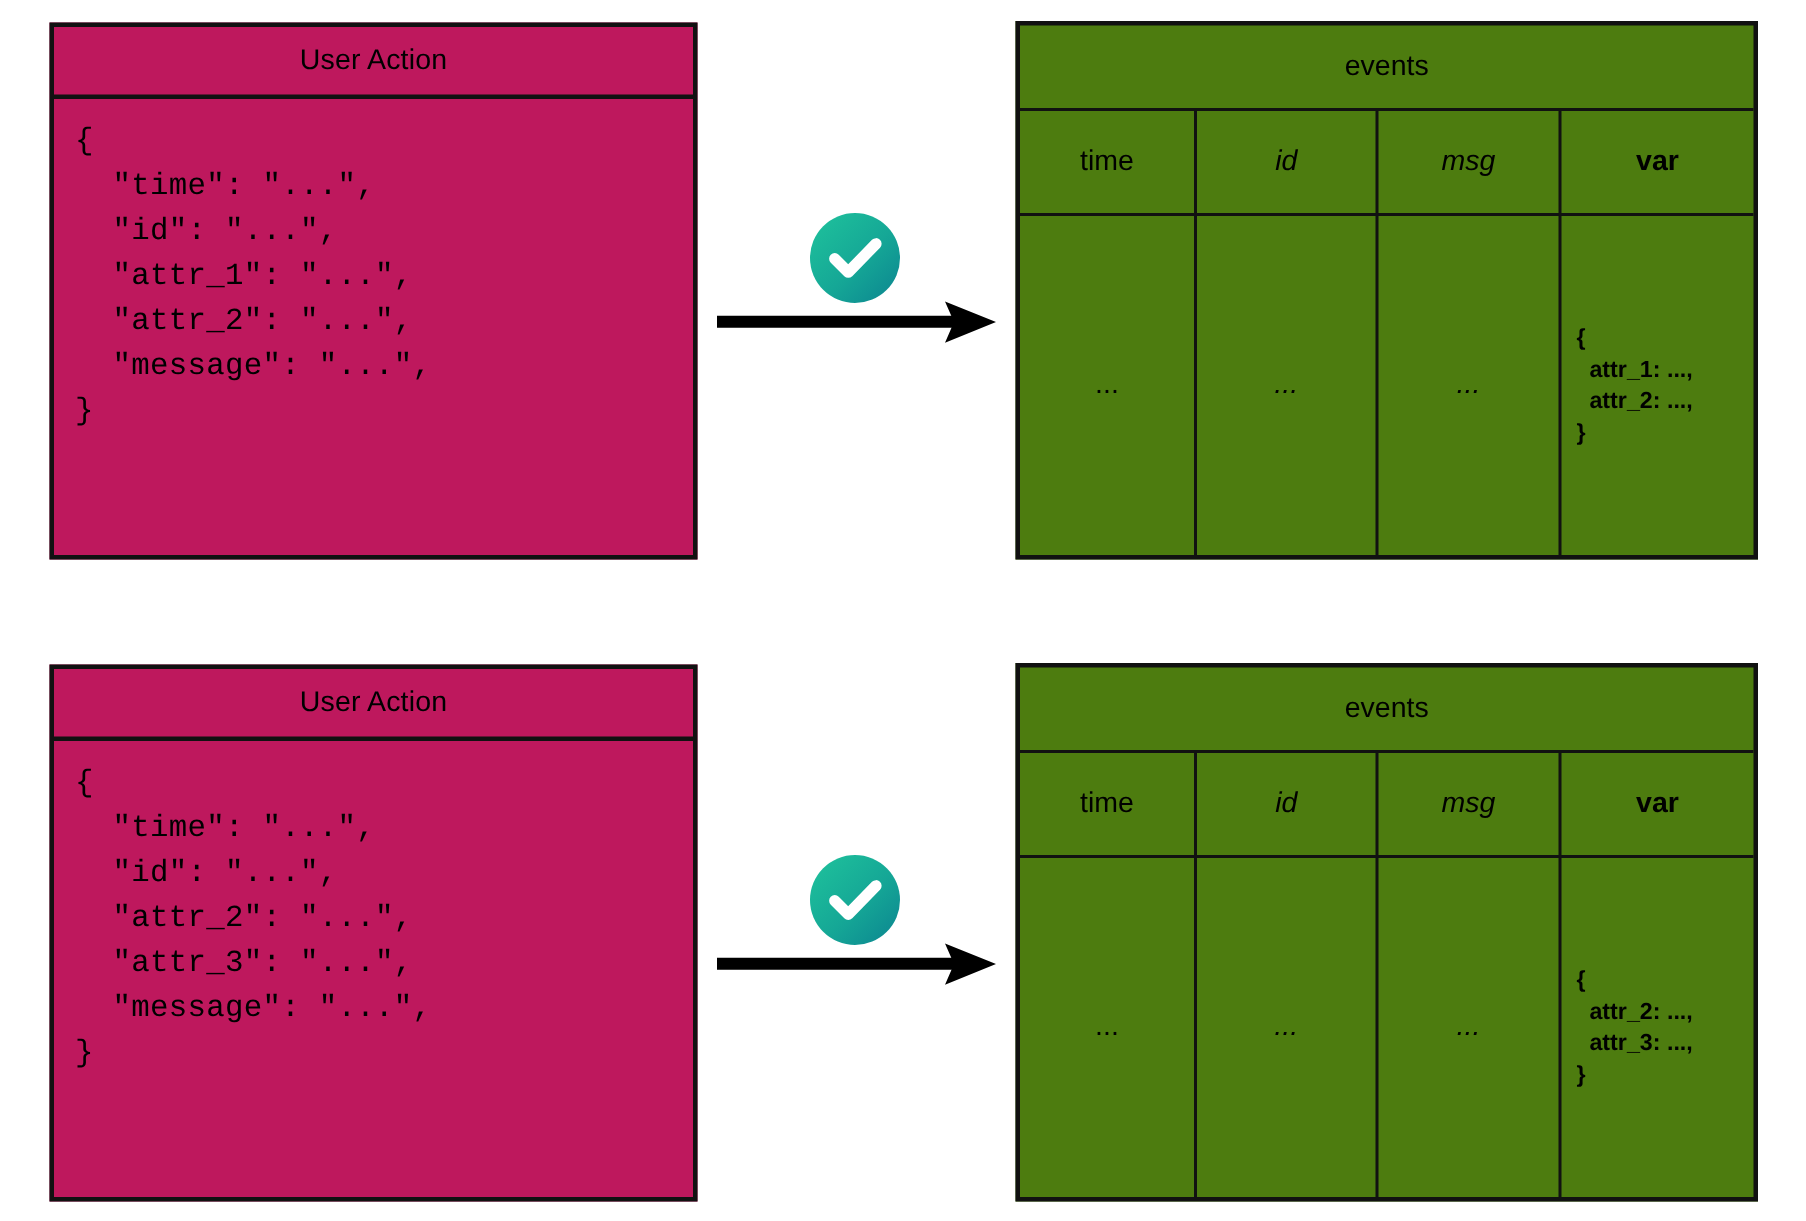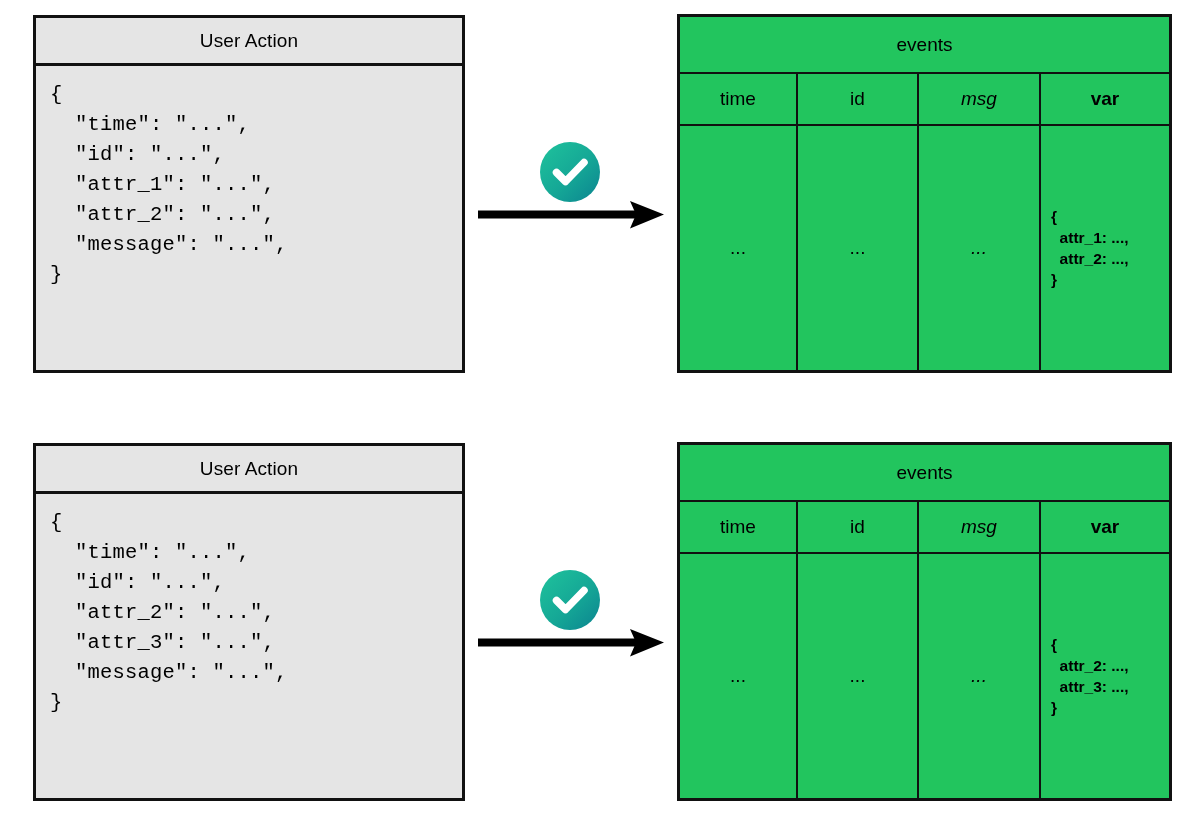--- a/index.html
+++ b/index.html
@@ -21,21 +21,21 @@
     left: 0; top: 0;
     width: 1204px;
     height: 814px;
   }
 
   
   .action-card {
     position: absolute;
     box-sizing: border-box;
     border: 3px solid #111111;
-    background: #e5e5e5;
+    background: #be185d;
   }
   .action-card-title {
     box-sizing: border-box;
     height: 48px;
     border-bottom: 3px solid #111111;
     display: flex;
     align-items: center;
     justify-content: center;
     font-size: 19px;
     font-family: "Liberation Sans", sans-serif;
@@ -54,57 +54,57 @@
     white-space: pre;
     color: #000000;
     letter-spacing: .2px;
   }
 
   
   .events-table {
     position: absolute;
     box-sizing: border-box;
     border: 3px solid #111111;
-    background: #22c55e;
+    background: #4d7c0f;
     display: flex;
     flex-direction: column;
   }
   .events-caption {
     box-sizing: border-box;
     height: 57px;
     border-bottom: 2px solid #111111;
     display: flex;
     align-items: center;
     justify-content: center;
     font-size: 19px;
     color: #000000;
   }
   .events-head {
     box-sizing: border-box;
     display: flex;
-    height: 52px;
+    height: 70px;
     border-bottom: 2px solid #111111;
   }
   .events-body {
     box-sizing: border-box;
     display: flex;
     flex: 1 1 auto;
   }
   .col {
     box-sizing: border-box;
     border-right: 2px solid #111111;
     display: flex;
     align-items: center;
     justify-content: center;
     font-size: 19px;
   }
   .col:last-child { border-right: none; }
 
   .col-time { width: 118px; }
-  .col-id   { width: 121px; }
+  .col-id   { width: 121px; font-style: italic; }
   .col-msg  { width: 122px; font-style: italic; }
   .col-var  { flex: 1 1 auto; font-weight: bold; }
 
   .cell-dots {
     font-size: 19px;
     color: #000000;
   }
 
   .var-cell {
     align-items: center;

